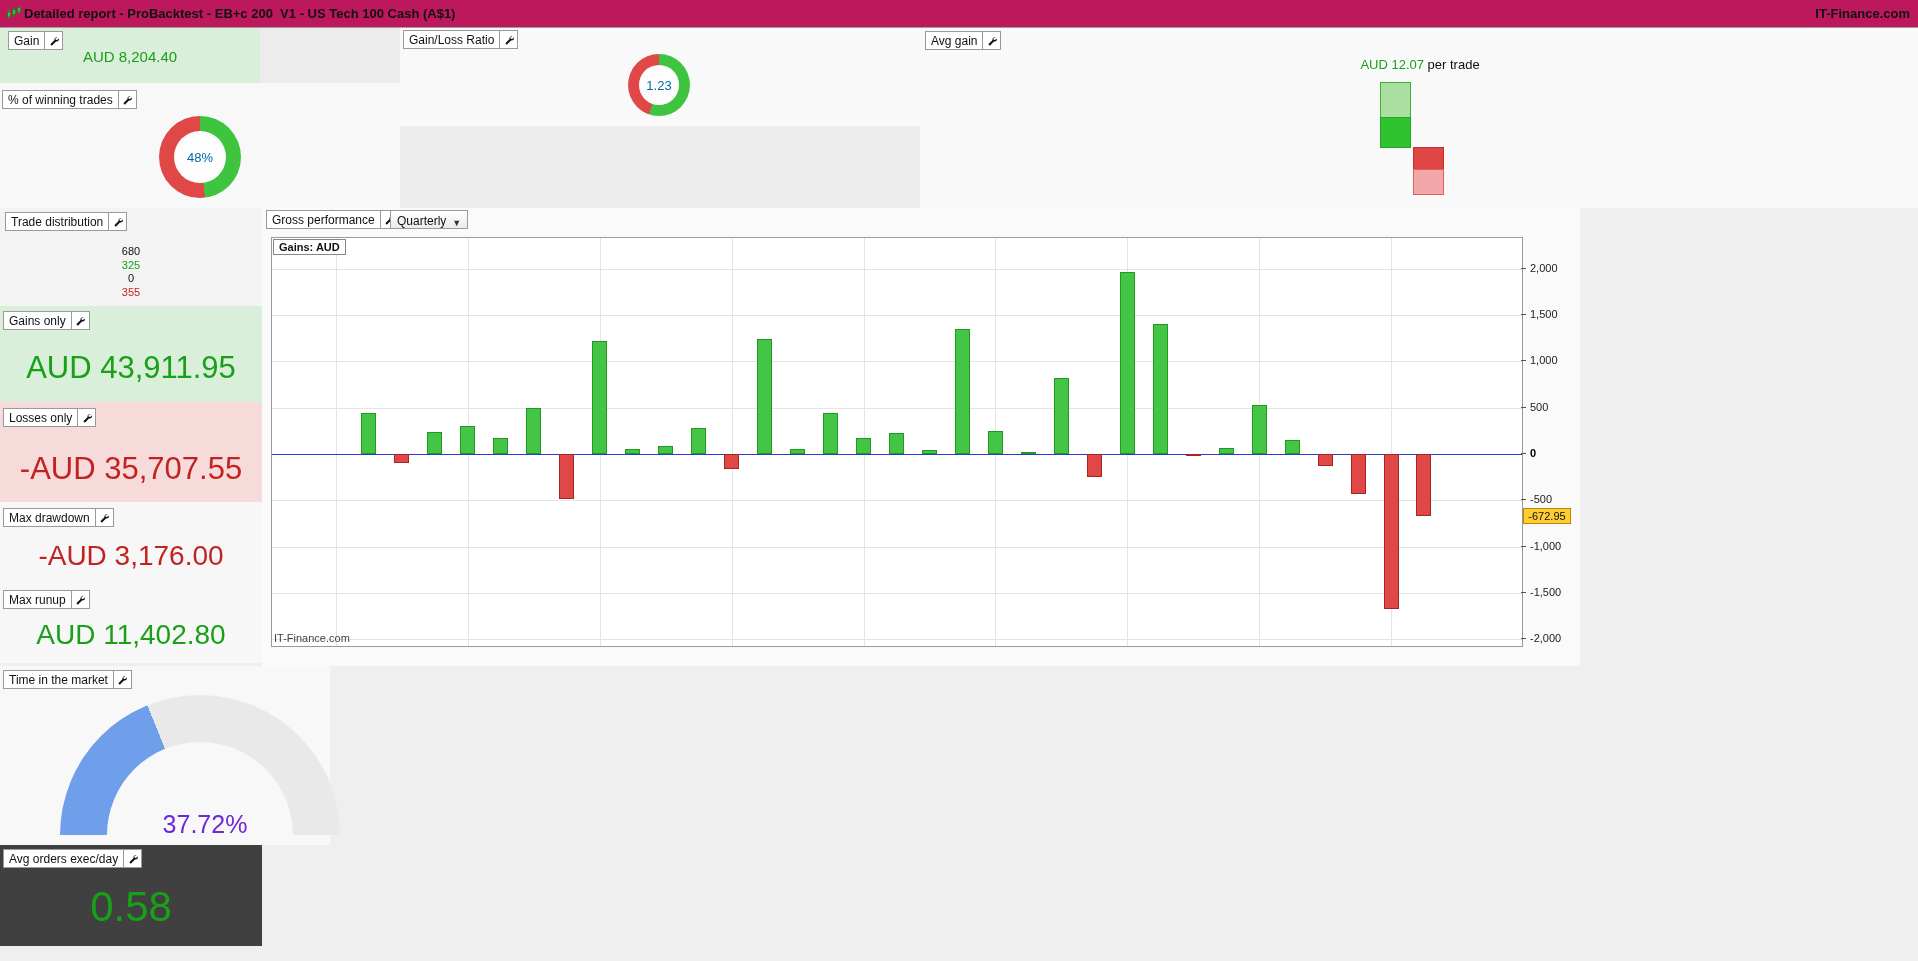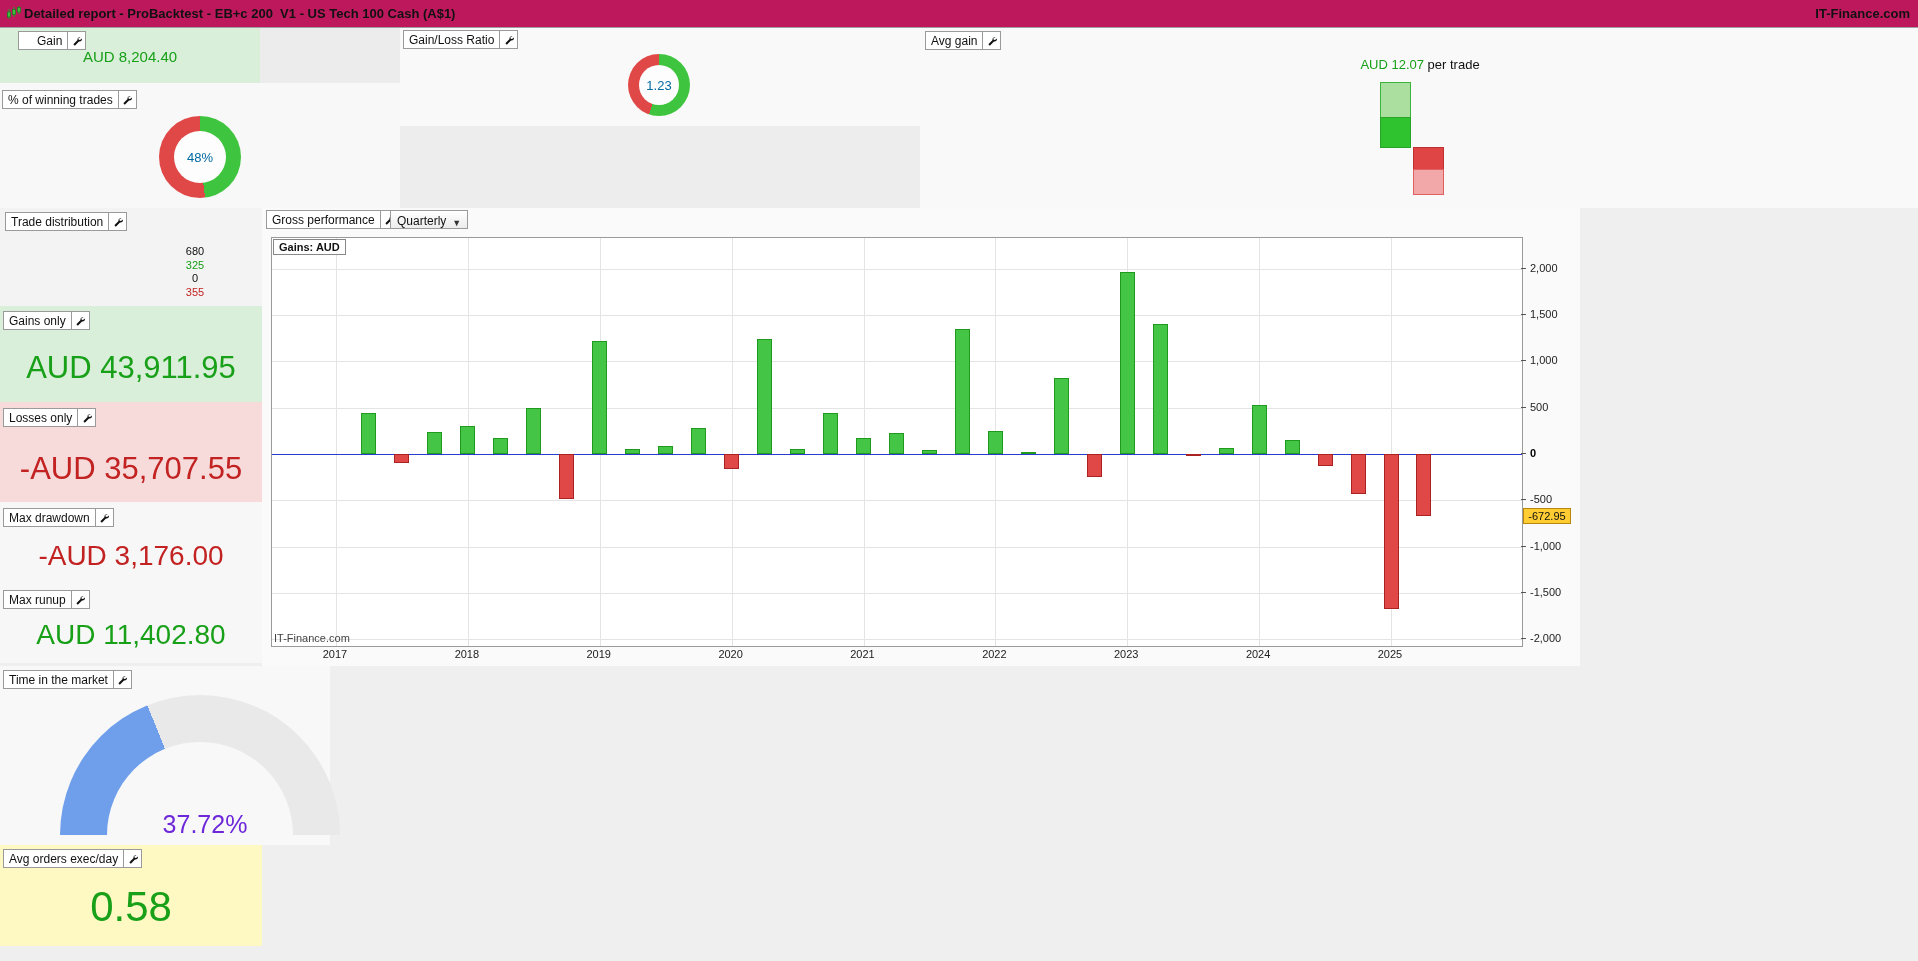--- a/index.html
+++ b/index.html
@@ -77,21 +77,21 @@
     </span>
     <span class="ttl">Detailed report - ProBacktest - EB+c 200  V1 - US Tech 100 Cash (A$1)</span>
     <span class="brand">IT-Finance.com</span>
   </div>
 
   <div class="panel" style="left:0;top:28px;width:400px;height:180px;background:#f8f8f8;"></div>
   <div class="panel" style="left:0;top:28px;width:260px;height:55px;background:#d9efd9;">
     <div class="bigval green" style="top:20px;font-size:15px;">AUD 8,204.40</div>
   </div>
   <div class="panel" style="left:260px;top:28px;width:140px;height:55px;background:#ececec;"></div>
-  <div class="labelbox" style="left:18px;top:31px;padding-left:13px;">
+  <div class="labelbox" style="left:8px;top:31px;">
     <span class="txt">Gain</span>
     <span class="wr">
         <svg width="10" height="10" viewBox="0 0 16 16" fill="#111">
           <path d="M13.8 2.2a3.6 3.6 0 0 0-4.9 4.3L2.2 13.2l2.3 2.3 6.7-6.7a3.6 3.6 0 0 0 4.3-4.9L13 6.4l-2.3-.6-.6-2.3z"></path>
         </svg>
       </span>
   </div>
 
   <div class="labelbox" style="left:2px;top:90px;">
     <span class="txt">% of winning trades</span>
@@ -134,21 +134,21 @@
   </div>
   <div class="abs" style="left:1340px;top:57px;width:160px;text-align:center;font-size:13px;">
     <span class="green">AUD 12.07</span><span style="color:#111;"> per trade</span>
   </div>
   <div class="avg-block" style="left:1380px;top:82px;width:31px;height:36px;background:#aadfa0;border:1px solid #3cb43c;"></div>
   <div class="avg-block" style="left:1380px;top:117px;width:31px;height:31px;background:#2fc42f;border:1px solid #28a428;"></div>
   <div class="avg-block" style="left:1413px;top:147px;width:31px;height:23px;background:#e04545;border:1px solid #c03030;"></div>
   <div class="avg-block" style="left:1413px;top:169px;width:31px;height:26px;background:#f2a8a8;border:1px solid #e06060;"></div>
 
   <div class="panel" style="left:0;top:208px;width:262px;height:98px;background:#f3f3f3;">
-    <div class="abs" id="tdist-rows" style="left:16px;top:37px;width:100%;padding-left:48px;">
+    <div class="abs" id="tdist-rows" style="left:0;top:37px;width:100%;">
         <div class="tdist-row" style="color: rgb(17, 17, 17);">680</div>
         <div class="tdist-row" style="color: rgb(24, 160, 24);">325</div>
         <div class="tdist-row" style="color: rgb(17, 17, 17);">0</div>
         <div class="tdist-row" style="color: rgb(195, 34, 34);">355</div>
       </div>
   </div>
   <div class="labelbox" style="left:5px;top:212px;">
     <span class="txt">Trade distribution</span>
     <span class="wr">
         <svg width="10" height="10" viewBox="0 0 16 16" fill="#111">
@@ -214,21 +214,21 @@
   </div>
   <div class="labelbox" style="left:3px;top:670px;">
     <span class="txt">Time in the market</span>
     <span class="wr">
         <svg width="10" height="10" viewBox="0 0 16 16" fill="#111">
           <path d="M13.8 2.2a3.6 3.6 0 0 0-4.9 4.3L2.2 13.2l2.3 2.3 6.7-6.7a3.6 3.6 0 0 0 4.3-4.9L13 6.4l-2.3-.6-.6-2.3z"></path>
         </svg>
       </span>
   </div>
 
-  <div class="panel" style="left:0;top:845px;width:262px;height:101px;background:#fef9c3;">
+  <div class="panel" style="left:0;top:845px;width:262px;height:101px;background:#404040;">
     <div class="bigval green" style="top:38px;font-size:42px;">0.58</div>
   </div>
   <div class="labelbox" style="left:3px;top:849px;">
     <span class="txt">Avg orders exec/day</span>
     <span class="wr">
         <svg width="10" height="10" viewBox="0 0 16 16" fill="#111">
           <path d="M13.8 2.2a3.6 3.6 0 0 0-4.9 4.3L2.2 13.2l2.3 2.3 6.7-6.7a3.6 3.6 0 0 0 4.3-4.9L13 6.4l-2.3-.6-.6-2.3z"></path>
         </svg>
       </span>
   </div>
@@ -316,26 +316,15 @@
         <div class="ytick-line" style="top: 262.295px;"></div>
         <div class="ytick-lbl" style="top: 255.295px;">-500</div>
         <div class="ytick-line" style="top: 308.59px;"></div>
         <div class="ytick-lbl" style="top: 301.59px;">-1,000</div>
         <div class="ytick-line" style="top: 354.885px;"></div>
         <div class="ytick-lbl" style="top: 347.885px;">-1,500</div>
         <div class="ytick-line" style="top: 401.18px;"></div>
         <div class="ytick-lbl" style="top: 394.18px;">-2,000</div>
         <div class="hl-badge" style="top: 271.308px;">-672.95</div>
       </div>
-    <div class="xaxis" id="x-axis">
-        <div class="xtick-lbl" style="left: 42px;">2017</div>
-        <div class="xtick-lbl" style="left: 173.875px;">2018</div>
-        <div class="xtick-lbl" style="left: 305.75px;">2019</div>
-        <div class="xtick-lbl" style="left: 437.625px;">2020</div>
-        <div class="xtick-lbl" style="left: 569.5px;">2021</div>
-        <div class="xtick-lbl" style="left: 701.375px;">2022</div>
-        <div class="xtick-lbl" style="left: 833.25px;">2023</div>
-        <div class="xtick-lbl" style="left: 965.125px;">2024</div>
-        <div class="xtick-lbl" style="left: 1097px;">2025</div>
-      </div>
   </div>
 
 </div>
 
 </body></html>

